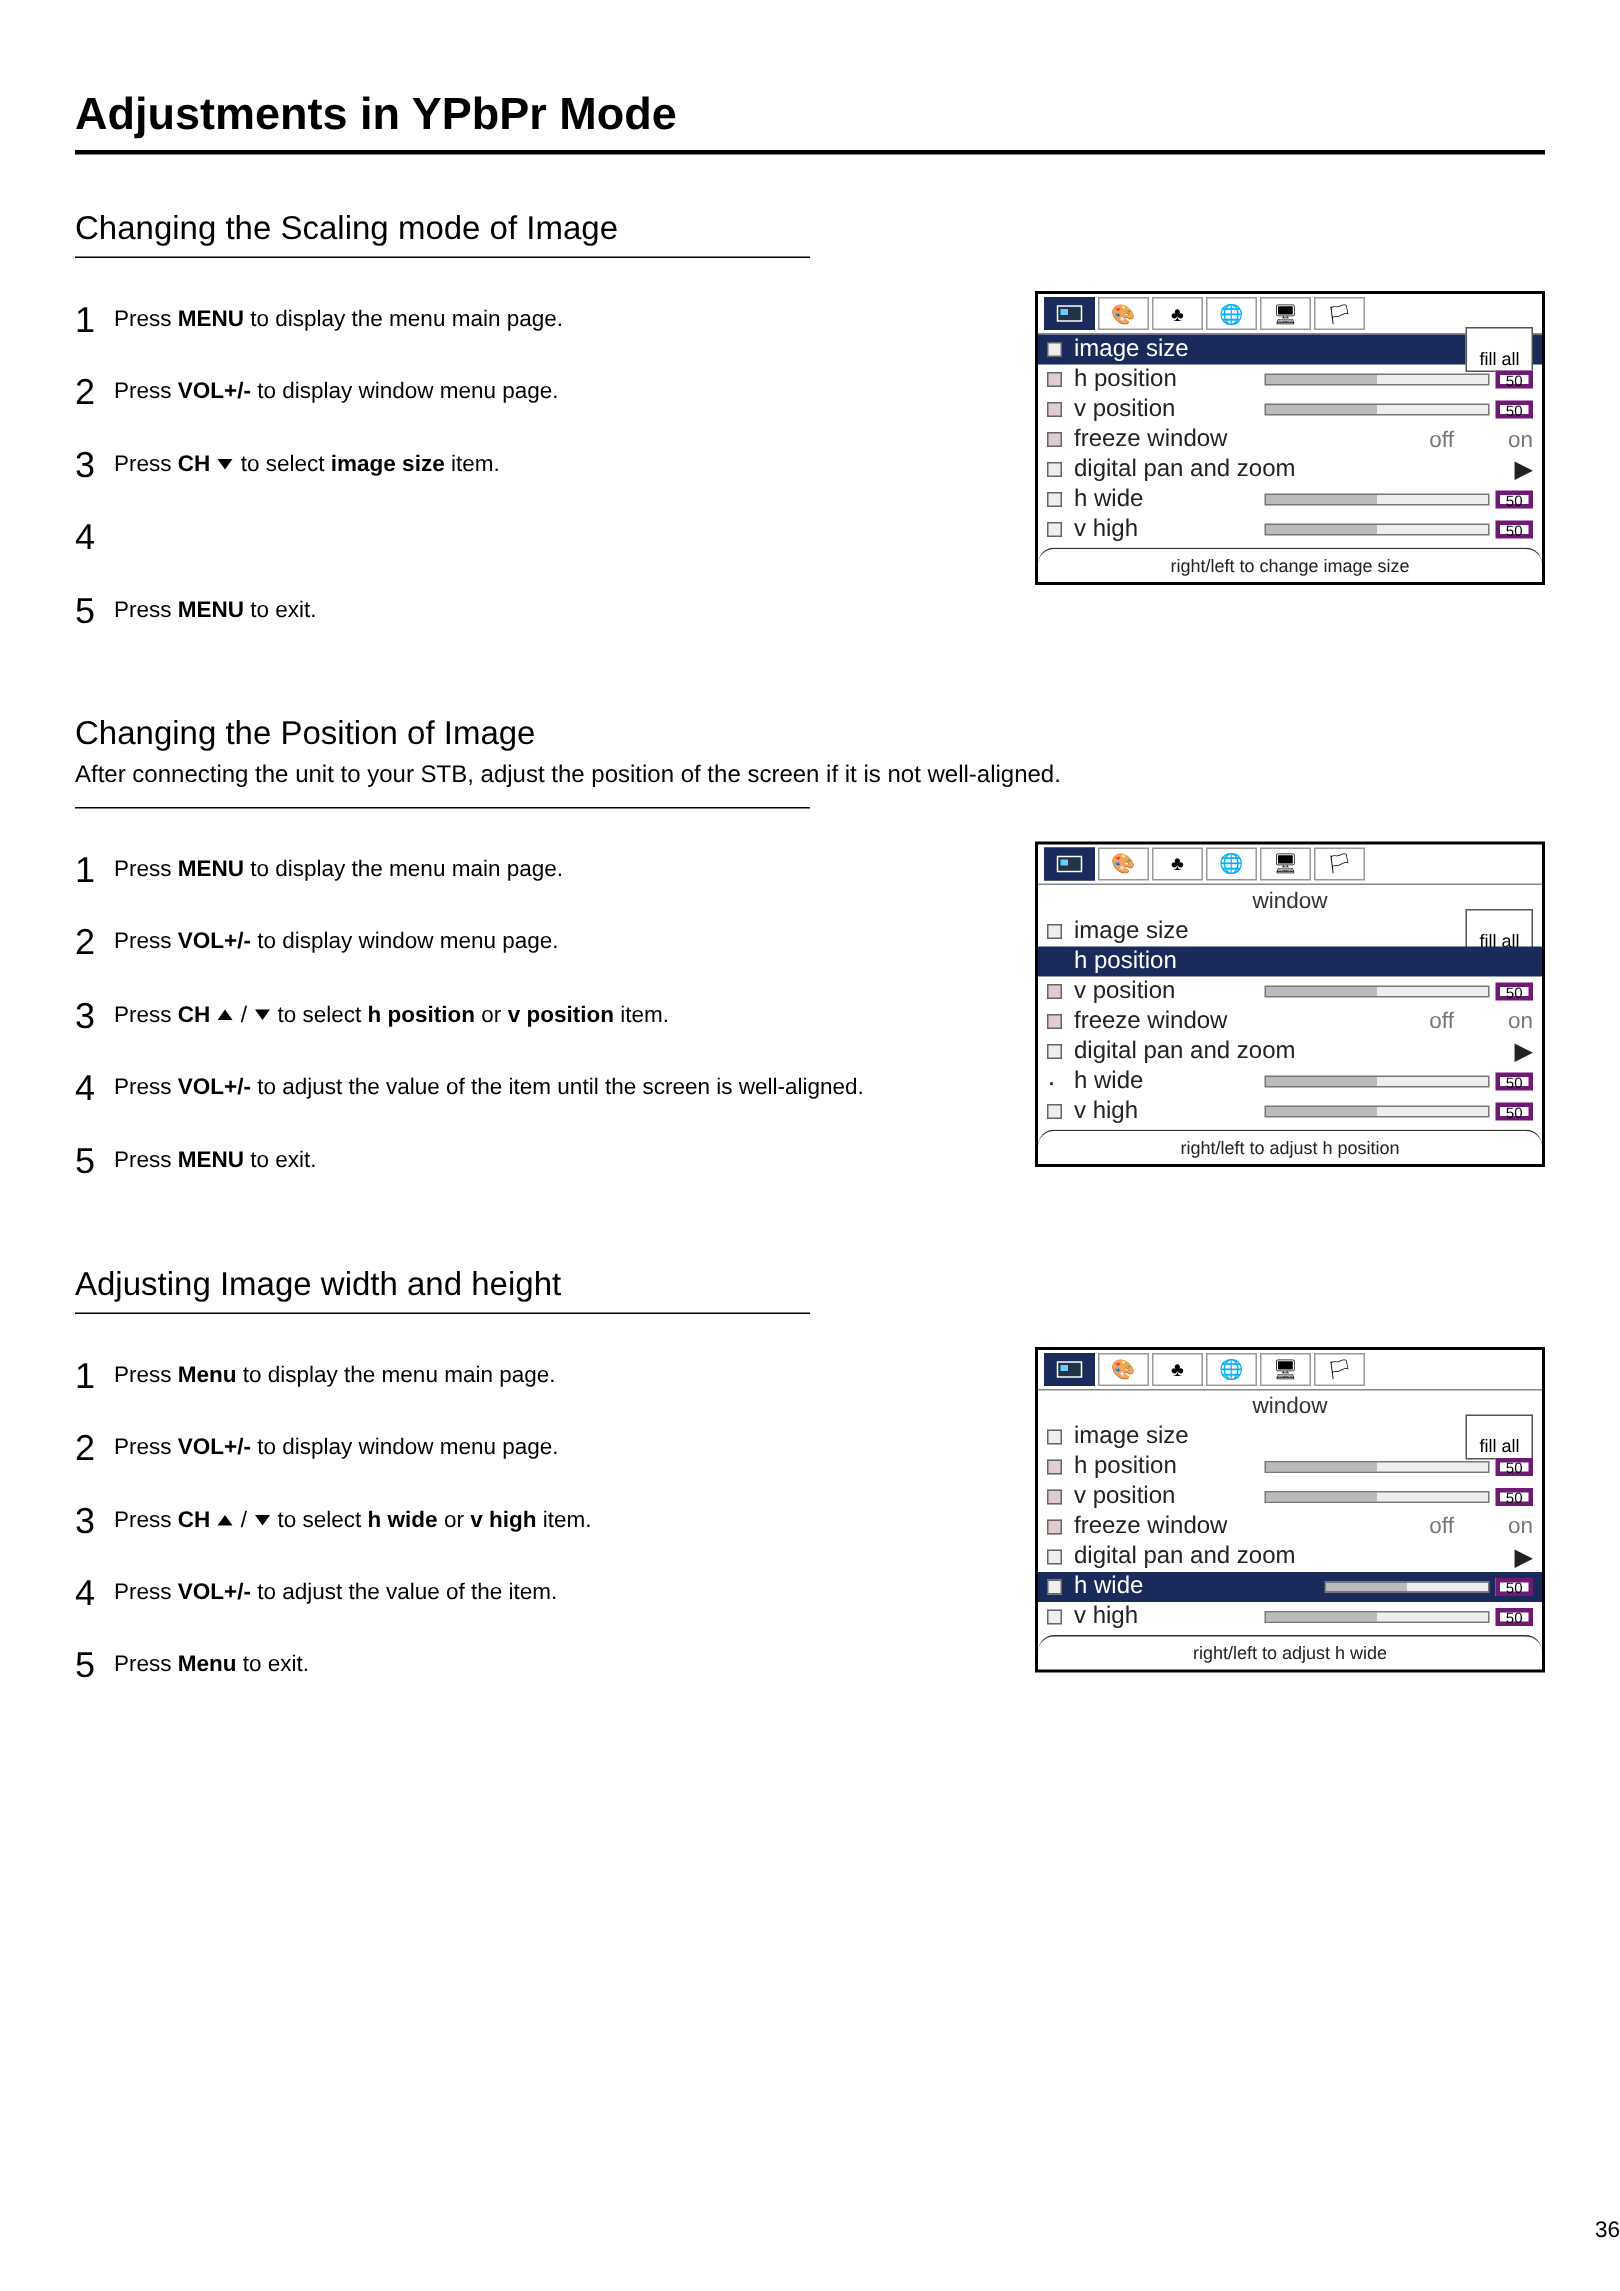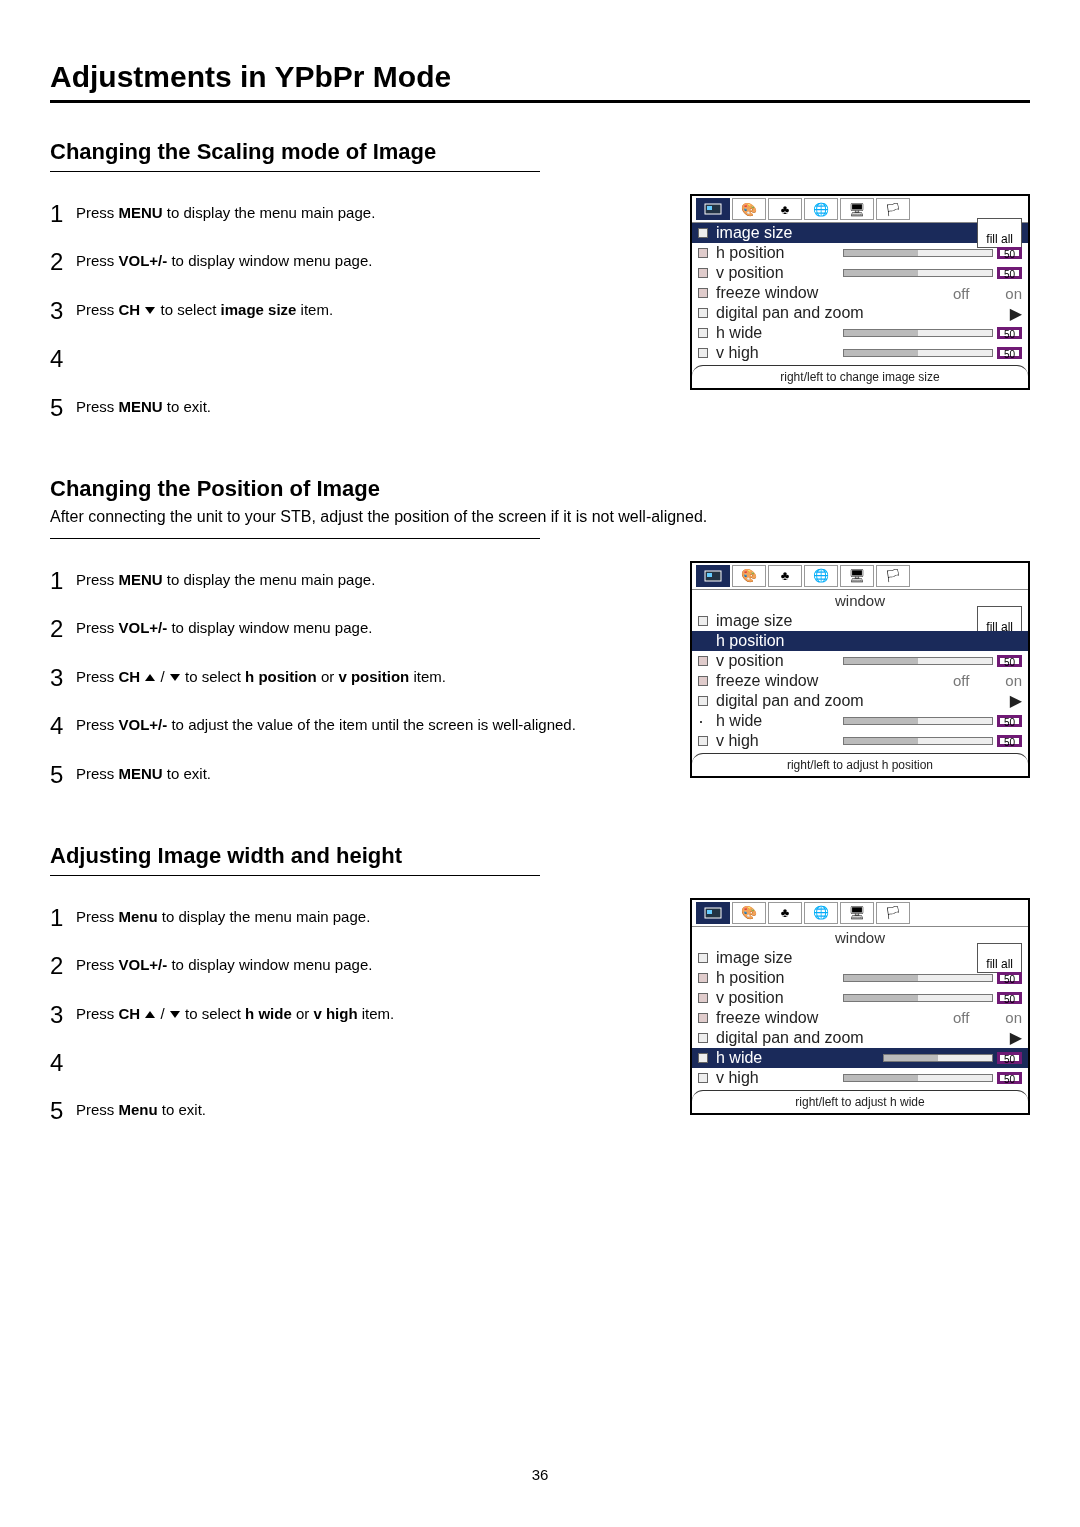--- a/index.html
+++ b/index.html
@@ -14,21 +14,21 @@
   }
   h1.page-title {
     font-size: 30px;
     font-weight: bold;
     border-bottom: 3px solid #000;
     padding-bottom: 6px;
     margin-bottom: 16px;
   }
   h2.section-title {
     font-size: 22px;
-    font-weight: bold;
+    font-weight: normal;
     margin-top: 36px;
     margin-bottom: 6px;
   }
   .thin-rule {
     border: none;
     border-top: 1px solid #000;
     width: 490px;
     margin-bottom: 22px;
   }
   .desc {
@@ -167,23 +167,23 @@
     border-top: 1px solid #333;
     text-align: center;
     font-size: 12px;
     padding: 4px 0;
     color: #222;
     margin-top: 2px;
     border-radius: 11px;
   }
   .page-num {
     position: absolute;
-    bottom: 44px;
+    bottom: 32px;
     left: 0; right: 0;
-    text-align: center;
+    text-align: right;
     font-size: 15px;
   }
   .ico-sq { width:10px;height:10px;border:1px solid #666;display:inline-block; background:#eee; }
   .ico-sq2 { width:10px;height:10px;border:1px solid #666;display:inline-block; background:#e0cccc; }
   .ico-dot::before { content:"·"; font-size:18px; line-height:12px; }
   svg { display:block; }
 </style>
 </head>
 <body>
 
@@ -397,20 +397,21 @@
     <li>
         <span class="step-num">2</span>
         <span class="step-text">Press <b>VOL+/-</b> to display window menu page.</span>
       </li>
     <li>
         <span class="step-num">3</span>
         <span class="step-text">Press <b>CH</b> <span class="triangle-up"></span> / <span class="triangle-down"></span> to select <b>h wide</b> or <b>v high</b> item.</span>
       </li>
     <li>
         <span class="step-num">4</span>
+        <span class="step-text">Press <b>VOL+/-</b> to adjust the value of the item.</span>
       </li>
     <li>
         <span class="step-num">5</span>
         <span class="step-text">Press <b>Menu</b> to exit.</span>
       </li>
   </ol>
   <div class="osd">
     <div class="osd-tabs">
       <div class="osd-tab active">
           <svg width="18" height="12">

